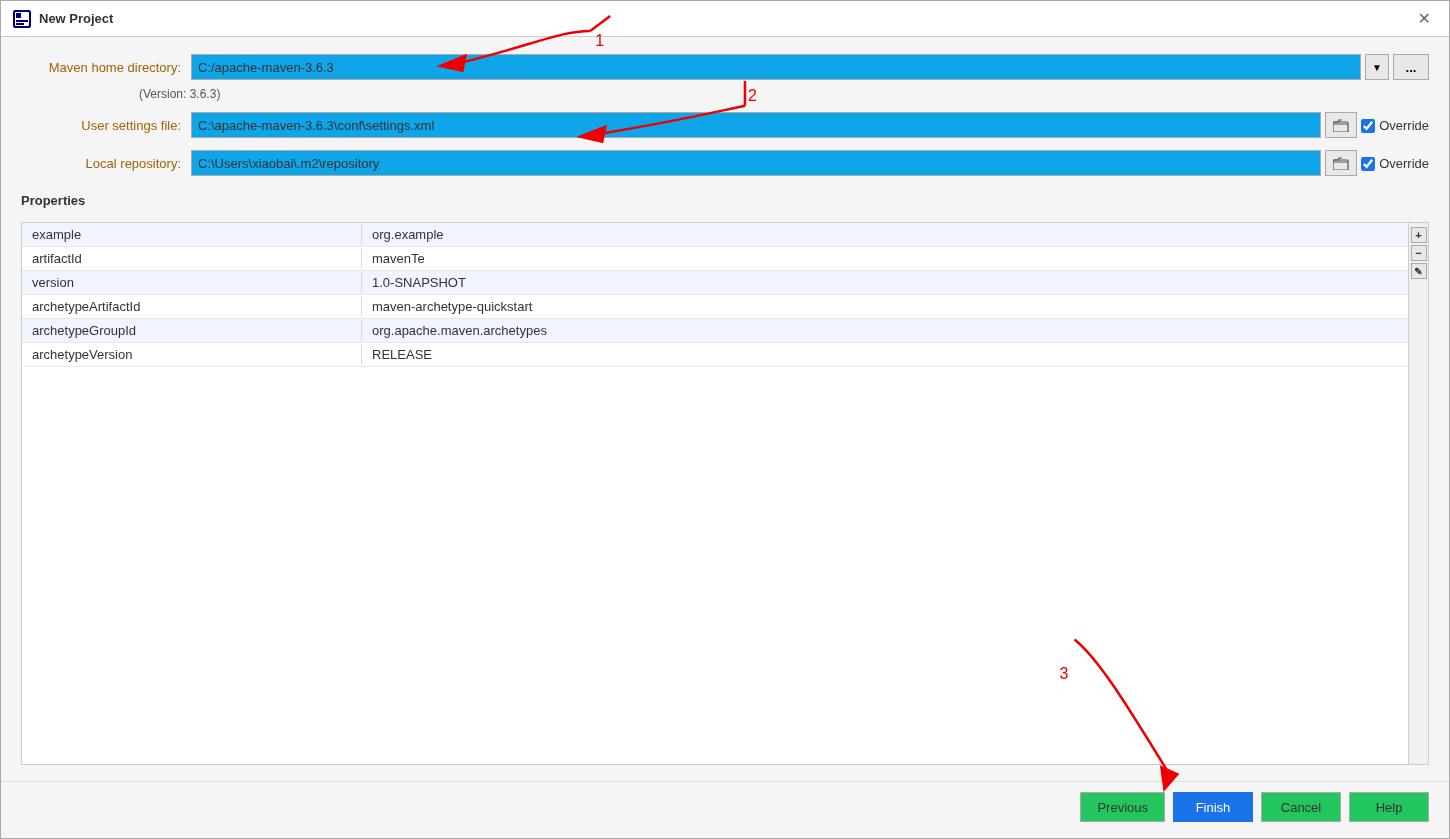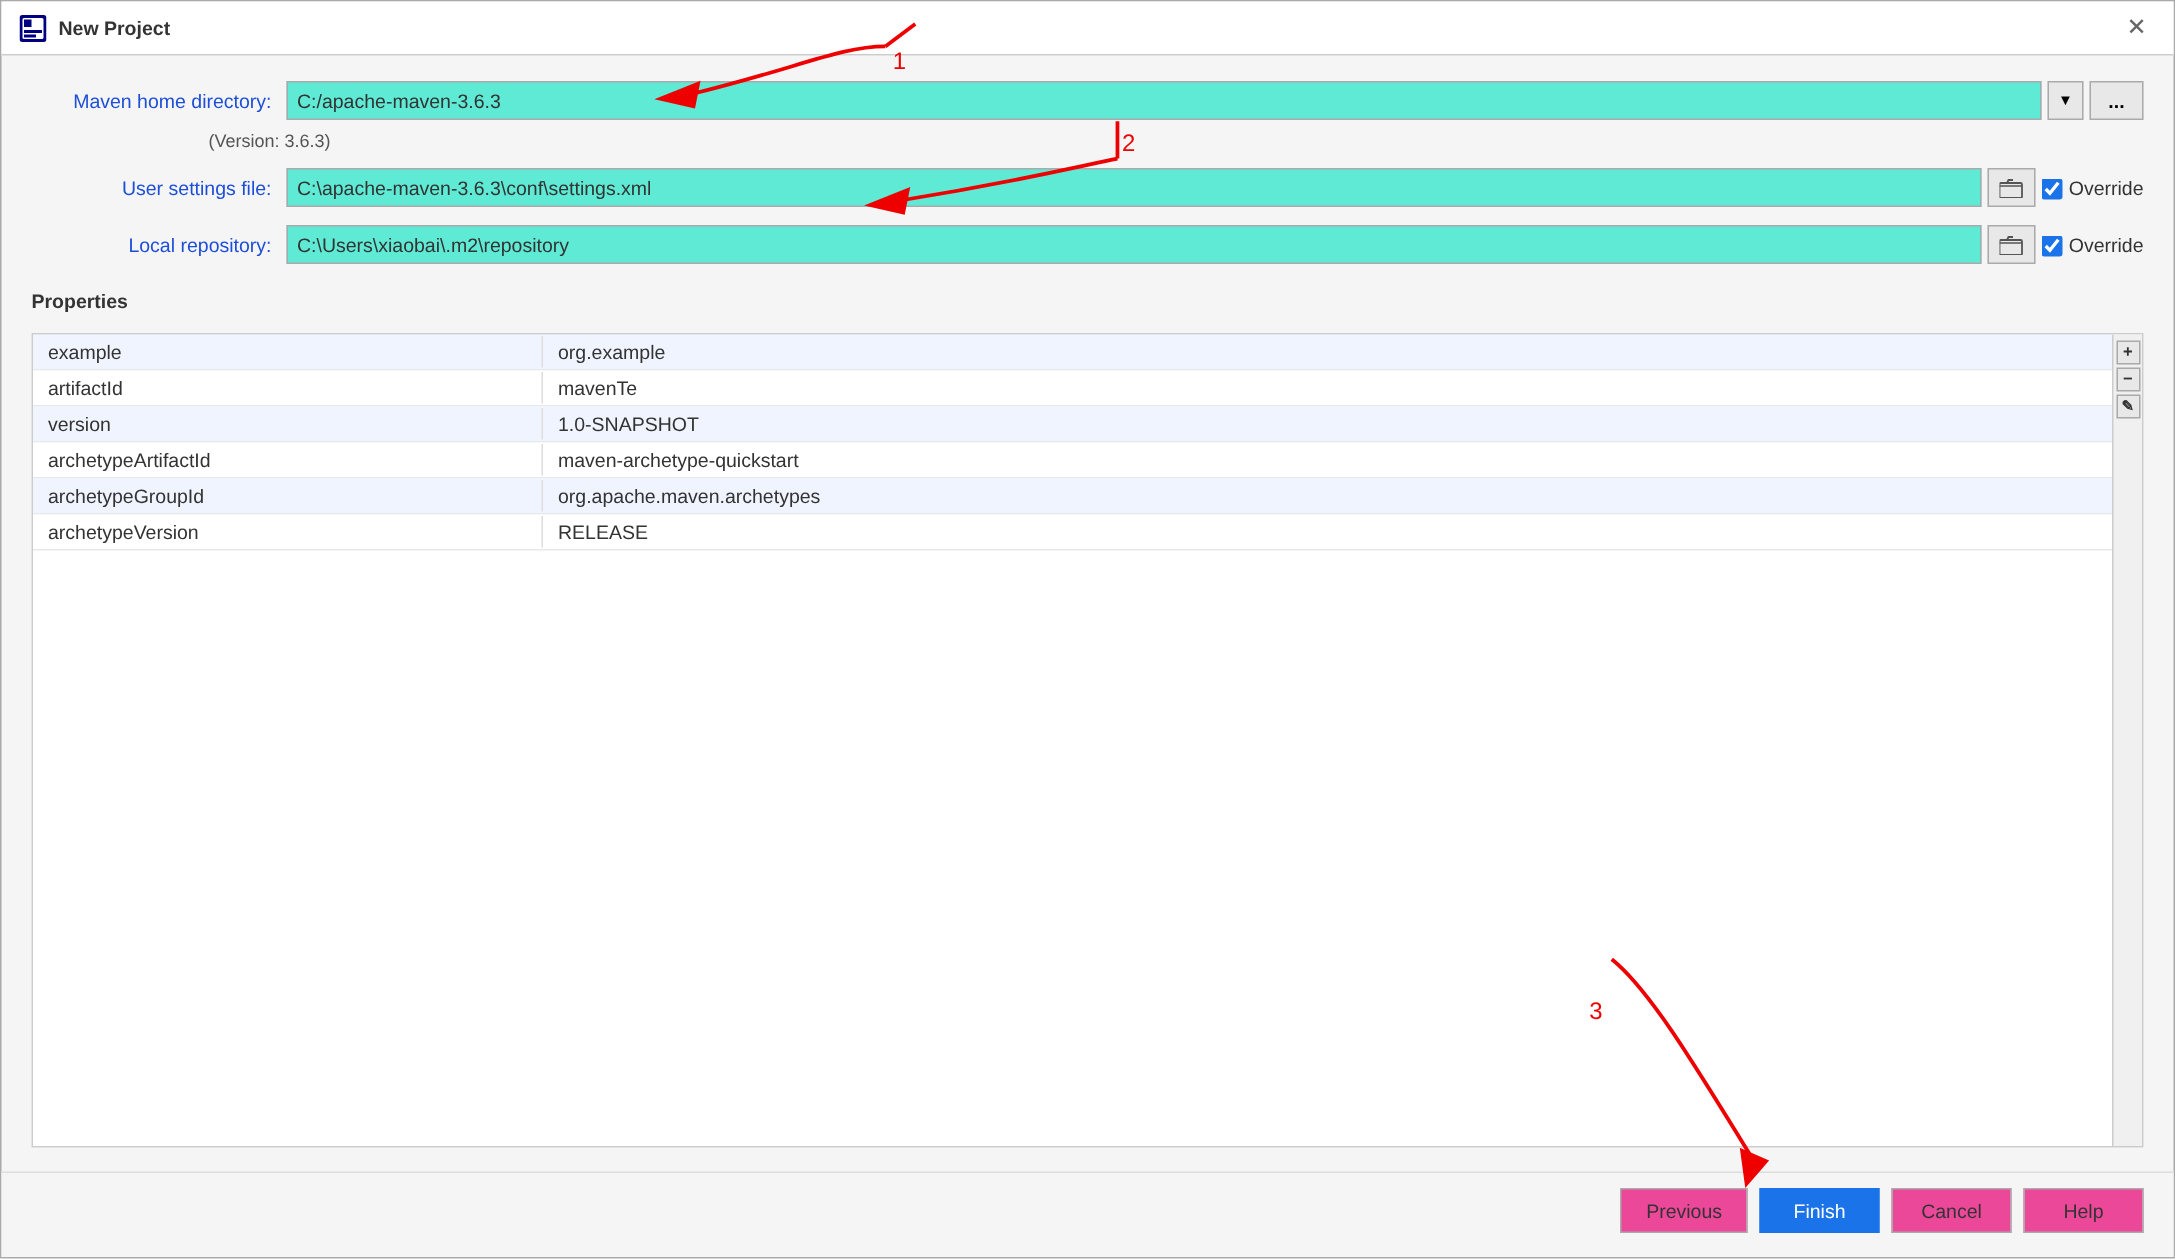--- a/index.html
+++ b/index.html
@@ -71,35 +71,35 @@
 
     .form-row {
       display: flex;
       align-items: center;
       gap: 10px;
       min-height: 28px;
     }
     .form-label {
       width: 160px;
       text-align: right;
-      color: #1d4ed8;
+      color: #a16207;
       font-size: 13px;
       flex-shrink: 0;
     }
     .input-wrapper {
       flex: 1;
       display: flex;
       align-items: center;
       gap: 4px;
     }
     .text-input {
       flex: 1;
       height: 26px;
       border: 1px solid #aaa;
-      background: #5eead4;
+      background: #0ea5e9;
       padding: 2px 6px;
       font-size: 13px;
       color: #333;
     }
     .dropdown-btn {
       height: 26px;
       width: 24px;
       border: 1px solid #aaa;
       background: #e8e8e8;
       cursor: pointer;
@@ -231,21 +231,21 @@
       align-items: center;
       padding: 10px 20px 16px;
       gap: 8px;
       background: #f5f5f5;
       border-top: 1px solid #ddd;
     }
     .btn {
       height: 30px;
       padding: 0 16px;
       border: 1px solid #aaa;
-      background: #ec4899;
+      background: #22c55e;
       font-size: 13px;
       cursor: pointer;
       color: #333;
       min-width: 80px;
     }
     .btn-primary {
       background: #1a73e8;
       color: #fff;
       border-color: #1a73e8;
     }

